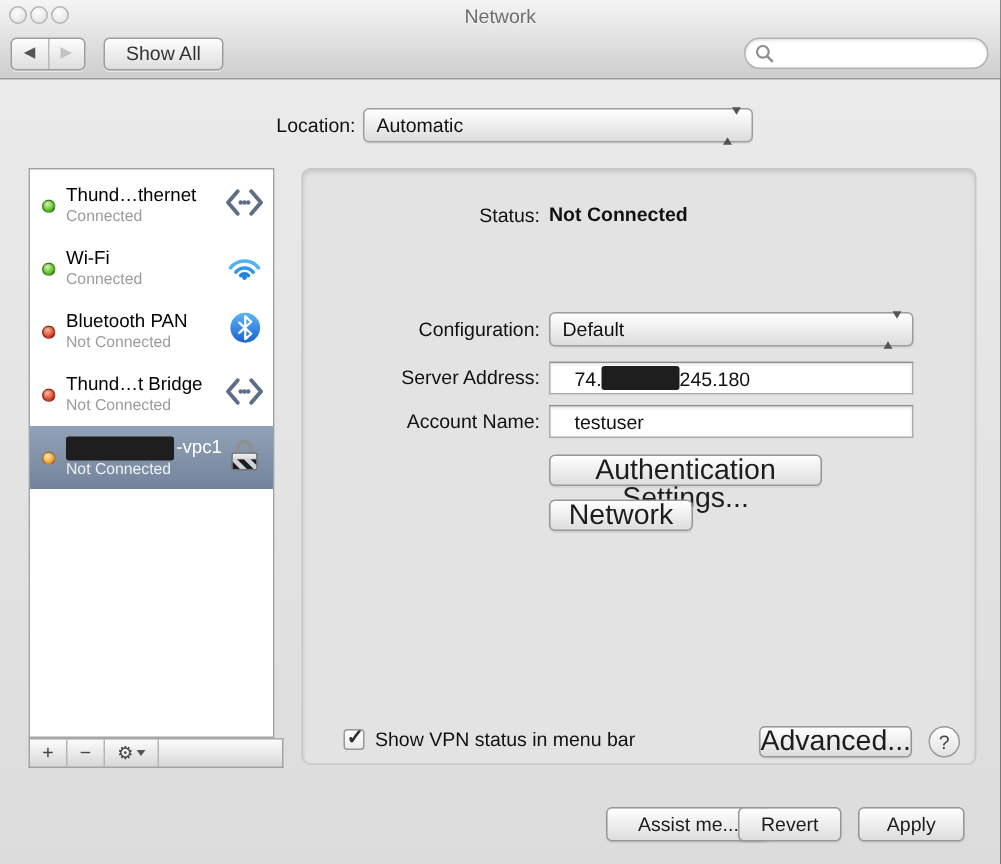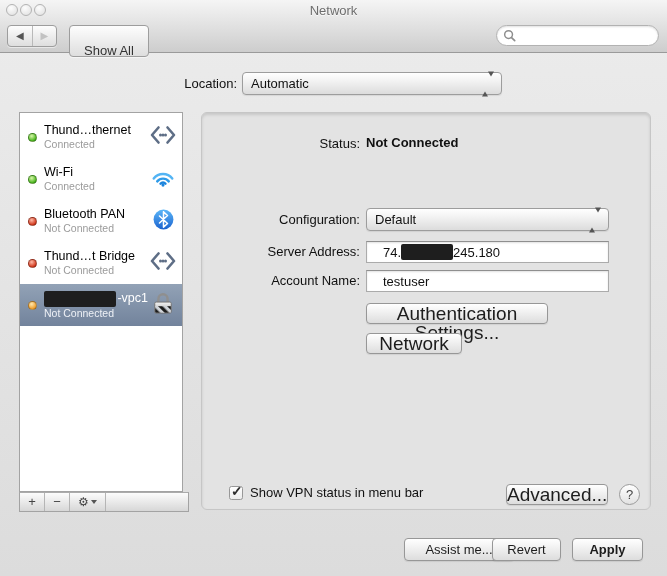--- a/index.html
+++ b/index.html
@@ -14,21 +14,21 @@
     background:radial-gradient(circle at 40% 30%, #fdfdfd, #dedede);
     border:1px solid #b3b3b3; display:inline-block; }
   .win-title { position:absolute; top:3px; left:0; width:667px; text-align:center;
     font-size:13px; color:#6d6d6d; text-shadow:0 1px 0 rgba(255,255,255,.7); }
   .seg { position:absolute; top:25px; left:7px; width:50px; height:22px;
     border:1px solid #9d9d9d; border-radius:4px; display:flex;
     background:linear-gradient(#fdfdfd,#dedede); box-shadow:0 1px 0 rgba(255,255,255,.5); }
   .seg .half { flex:1; text-align:center; line-height:20px; font-size:10px; }
   .seg .half:first-child { border-right:1px solid #b9b9b9; color:#555; }
   .seg .half:last-child { color:#c2c2c2; }
-  .showall-btn { position:absolute; top:25px; left:69px; height:22px; padding:15px 14px;
+  .showall-btn { position:absolute; top:25px; left:69px; height:22px; padding:0 14px;
     border:1px solid #9d9d9d; border-radius:4px; background:linear-gradient(#fdfdfd,#dedede);
     font-size:13px; color:#333; line-height:20px; box-shadow:0 1px 0 rgba(255,255,255,.5); }
   .search-field { position:absolute; top:25px; left:496px; width:163px; height:21px;
     border:1px solid #b2b2b2; border-radius:11px; background:#fff;
     box-shadow:inset 0 1px 2px rgba(0,0,0,.12); display:flex; align-items:center; padding-left:6px; }
 
   
   .loc-label { position:absolute; top:76px; left:100px; width:137px; text-align:right; font-size:13px; color:#111; }
   .popup { border:1px solid #9d9d9d; border-radius:4px;
     background:linear-gradient(#ffffff,#f0f0f0 45%,#dcdcdc);
@@ -95,21 +95,21 @@
   .help-btn { position:absolute; top:371px; left:417px; width:21px; height:21px; border-radius:50%;
     border:1px solid #9b9b9b; background:linear-gradient(#ffffff,#e2e2e2); font-size:13px;
     color:#444; text-align:center; line-height:19px; }
 
   
   .f-btn { position:absolute; border:1px solid #979797; border-radius:4px;
     background:linear-gradient(#ffffff,#f0f0f0 45%,#dddddd); box-shadow:0 1px 1px rgba(0,0,0,.08);
     font-size:13px; color:#1d1d1d; text-align:center; height:23px; line-height:21px; top:538px; }
   .assist-btn { left:363px; width:110px;margin-left:41px; }
   .revert-btn { left:492px; width:69px; }
-  .apply-btn { left:572px; width:71px;font-weight:bold; }
+  .apply-btn { left:572px; width:71px; }
 </style>
 </head>
 <body>
 
 <div class="window">
 
   <div class="titlebar">
     <div class="traffic">
       <span></span>
       <span></span>

